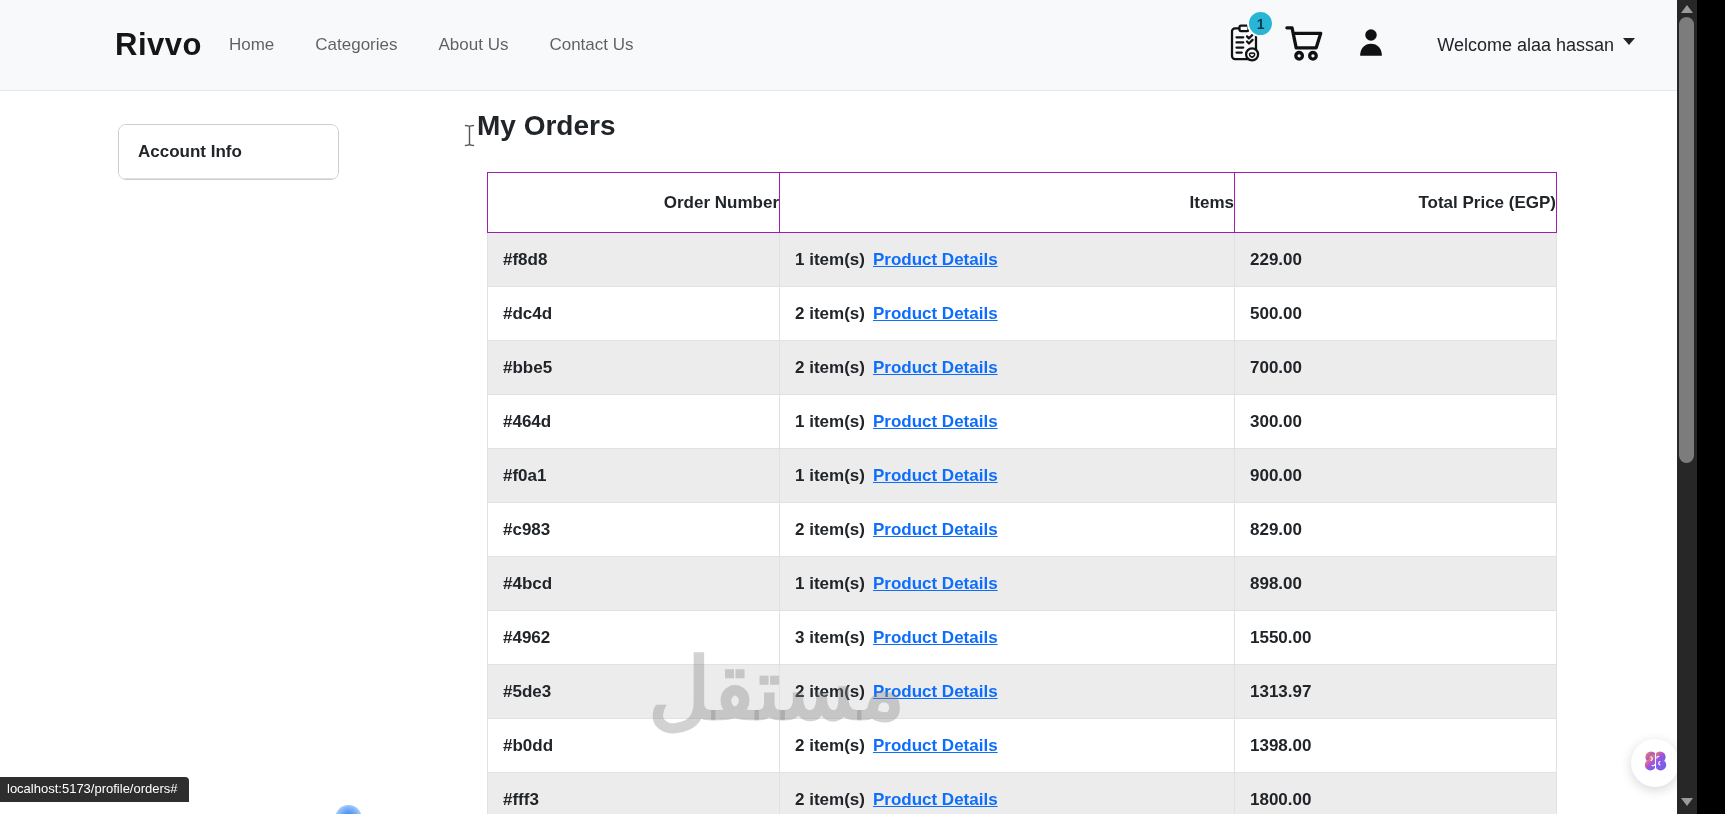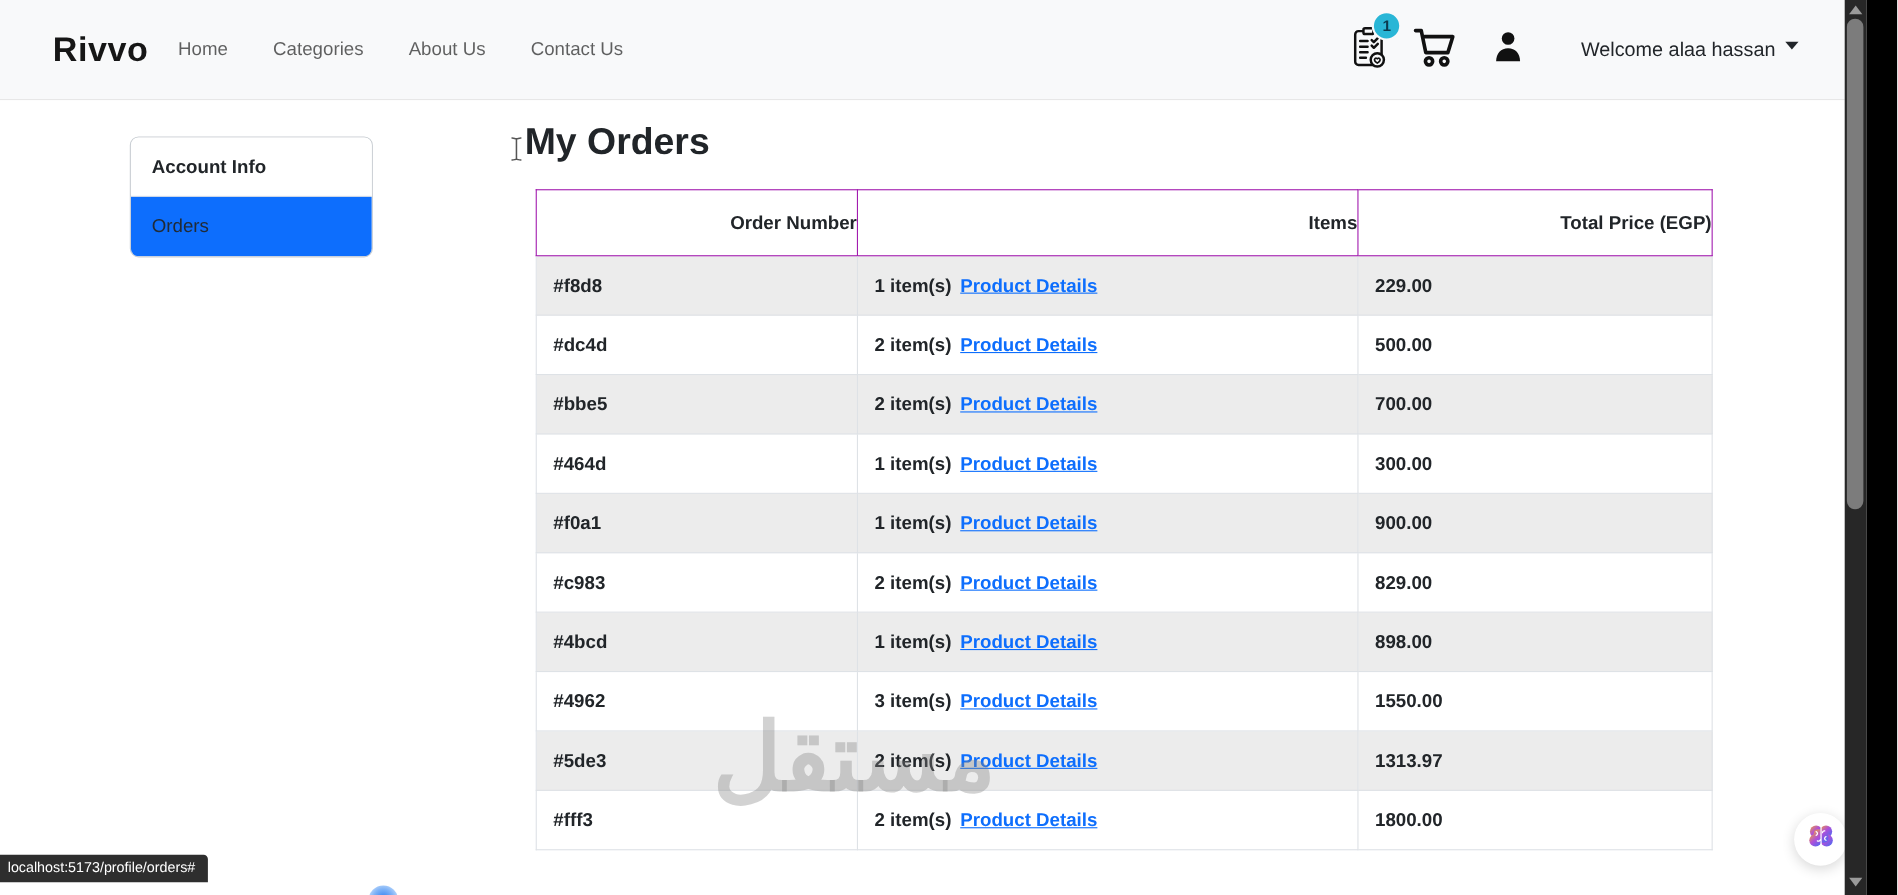--- a/index.html
+++ b/index.html
@@ -4,21 +4,21 @@
 <style>
   * { margin:0; padding:0; box-sizing:border-box; }
   html,body { width:1725px; height:814px; }
   body { font-family:"Liberation Sans", sans-serif; background:#fff; overflow:hidden; }
   .screen { position:relative; width:1725px; height:814px; overflow:hidden; background:#fff; }
 
   
   .navbar { position:absolute; left:0; top:0; width:1677px; height:91px;
             background:#f8f9fa; border-bottom:1px solid #e7e7e7;
             display:flex; align-items:center; }
-  .brand { margin-left:48px; font-size:31px; font-weight:800; color:#161616;
+  .brand { margin-left:115px; font-size:31px; font-weight:800; color:#161616;
            letter-spacing:.5px; cursor:pointer; }
   .nav-links { display:flex; margin-left:27px; gap:41px;justify-content:center; }
   .nav-link { font-size:17px; color:rgba(0,0,0,.62); cursor:pointer; text-decoration:none; }
   .nav-right { margin-left:auto; display:flex; align-items:center; margin-right:42px; }
   .icon-wrap { position:relative; display:flex; align-items:center; cursor:pointer; }
   .icon-orders { margin-right:22px; }
   .icon-cart   { margin-right:30px; }
   .icon-user   { margin-right:51px; }
   .badge { position:absolute; top:-13px; right:-12px; width:27px; height:27px;
            border-radius:50%; background:#29b6d6; border:2px solid #f8f9fa;
@@ -32,21 +32,21 @@
   
   .sidebar { position:absolute; left:118px; top:124px; width:221px;
              border:1px solid #c9ced3; border-radius:8px; overflow:hidden; background:#fff; }
   .side-item { height:54px; display:flex; align-items:center; padding-left:19px;
                font-size:17px; cursor:pointer; }
   .side-item.inactive { background:#fff; color:#212529; font-weight:700;
                         border-bottom:1px solid #dee2e6; }
   .side-item.active { background:#0d6efd; color:#212b36; font-weight:400; }
 
   
-  .page-title { position:absolute; left:477px; top:110px; font-size:34px;
+  .page-title { position:absolute; left:477px; top:110px; font-size:28px;
                 font-weight:600; color:#212529; }
   .text-cursor { position:absolute; left:464px; top:124px; }
 
   table.orders { position:absolute; left:487px; top:172px; width:1069px;
                  border-collapse:collapse; table-layout:fixed; font-size:17px; color:#212529; }
   col.c1 { width:292px; } col.c2 { width:455px; } col.c3 { width:322px; }
   .orders th { height:60px; background:#fff; font-weight:700; text-align:right;
                padding-left:15px; border:1px solid #a21caf; }
   .orders td { height:54px; font-weight:700; padding-left:15px; border:1px solid #dee2e6; }
   .orders tbody tr:nth-child(odd) { background:#ececec; }
@@ -138,23 +138,20 @@
         <span>Welcome alaa hassan</span>
         <span class="caret-down"></span>
       </div>
     </div>
   </header>
 
   <aside class="sidebar">
     <div class="side-item inactive">
       <span>Account Info</span>
     </div>
-    <div class="side-item active">
-      <span>Orders</span>
-    </div>
   </aside>
 
   <span class="text-cursor">
     <svg width="11" height="23" viewBox="0 0 11 23" fill="none" stroke="#555" stroke-width="1.4" stroke-linecap="round">
       <path d="M1.5 1.5c2 0 2.5.7 4 .7s2-.7 4-.7M5.5 2.2v18.6M1.5 21.5c2 0 2.5-.7 4-.7s2 .7 4 .7"></path>
     </svg>
   </span>
   <h1 class="page-title">My Orders</h1>
 
   <table class="orders">
@@ -226,20 +223,27 @@
         <span>3 item(s)</span><a class="product-link">Product Details</a>
       </td>
       <td><span>1550.00</span></td>
     </tr>
         <tr>
       <td><span>#5de3</span></td>
       <td>
         <span>2 item(s)</span><a class="product-link">Product Details</a>
       </td>
       <td><span>1313.97</span></td>
+    </tr>
+        <tr>
+      <td><span>#b0dd</span></td>
+      <td>
+        <span>2 item(s)</span><a class="product-link">Product Details</a>
+      </td>
+      <td><span>1398.00</span></td>
     </tr>
         <tr>
       <td><span>#fff3</span></td>
       <td>
         <span>2 item(s)</span><a class="product-link">Product Details</a>
       </td>
       <td><span>1800.00</span></td>
     </tr>
       </tbody>
   </table>

